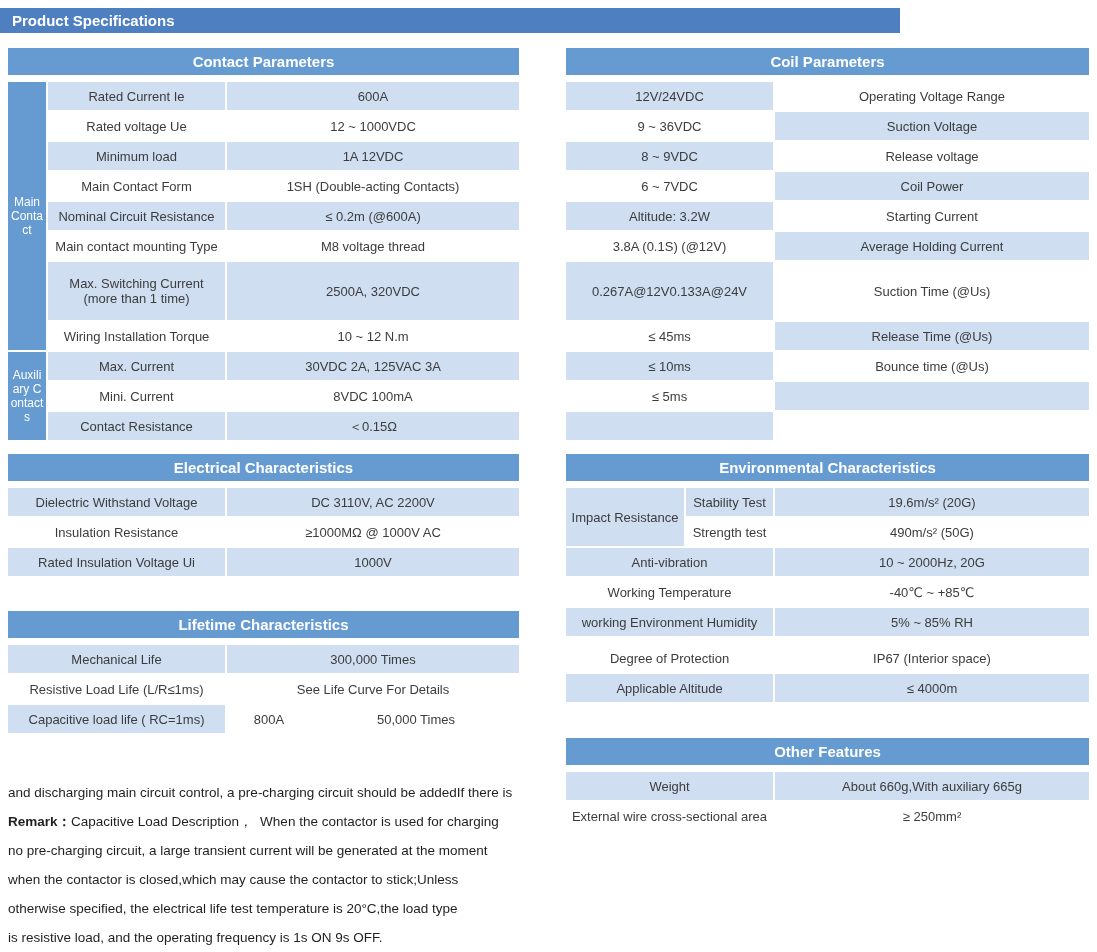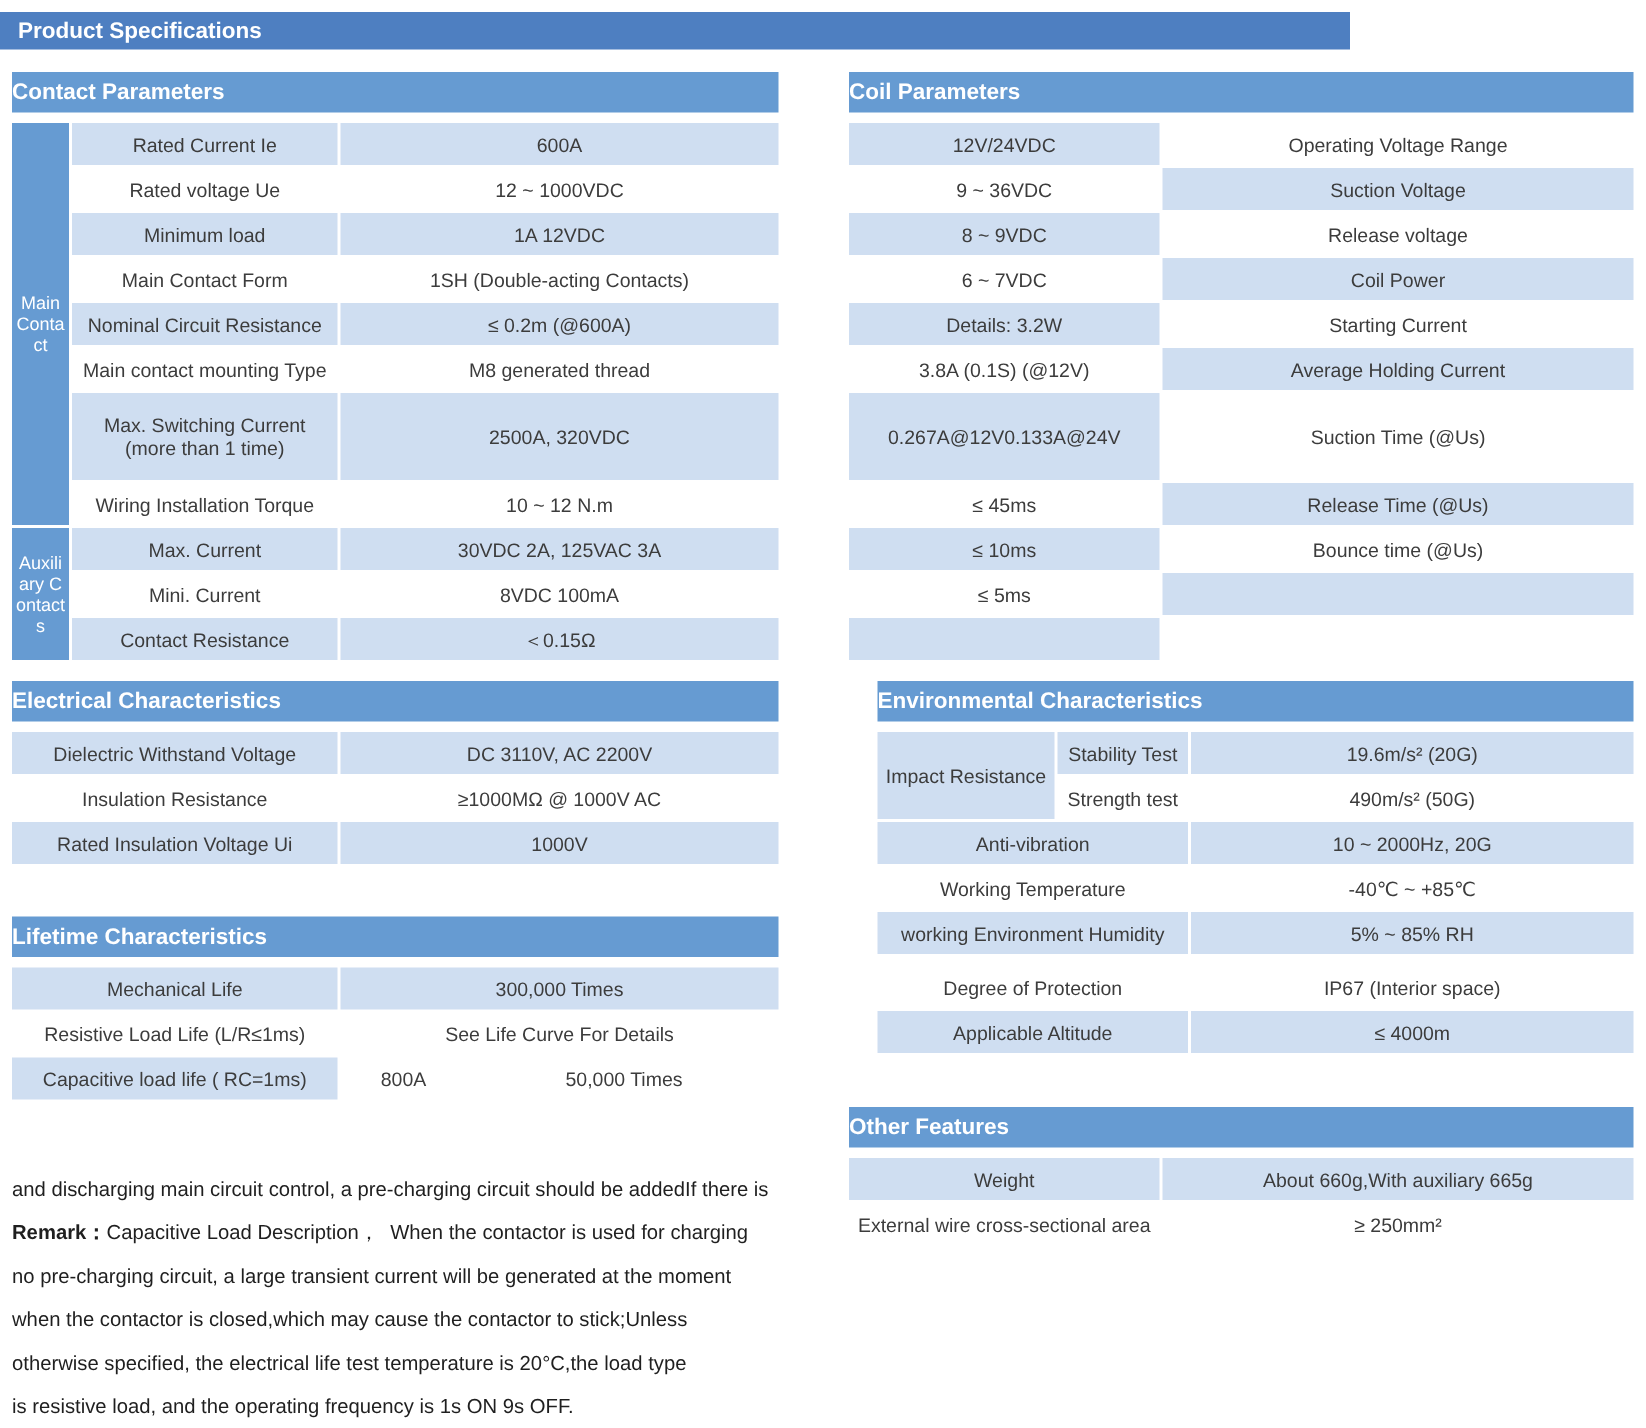--- a/index.html
+++ b/index.html
@@ -4,21 +4,21 @@
 <style>
   html,body{margin:0;padding:0;background:#fff;}
   body{font-family:"Liberation Sans","DejaVu Sans",sans-serif;color:#3c3c3c;}
   .page{position:relative;width:1097px;height:952px;background:#fff;overflow:hidden;}
   .titlebar{position:absolute;left:0;top:8px;width:900px;height:25px;background:var(--c-title,#4e7fc1);
     color:#fff;font-weight:bold;font-size:15px;line-height:25px;padding-left:12px;box-sizing:border-box;}
   .col{position:absolute;top:48px;}
   .col-left{left:8px;width:511px;}
   .col-right{left:566px;width:523px;}
   .thead{height:27px;background:var(--c-head,#669bd2);color:#fff;font-weight:bold;font-size:15px;
-    line-height:27px;text-align:left;margin-bottom:7px;}
+    line-height:27px;text-align:center;margin-bottom:7px;}
   .grid{display:grid;gap:2px;}
   .grid-contact{grid-template-columns:38px 177px 1fr;grid-template-rows:repeat(6,28px) 58px repeat(4,28px);}
   .grid-coil{grid-template-columns:207px 1fr;grid-template-rows:repeat(6,28px) 58px repeat(4,28px);}
   .grid-2col{grid-template-columns:217px 1fr;grid-auto-rows:28px;}
   .grid-env1{grid-template-columns:118px 87px 1fr;grid-template-rows:repeat(5,28px);}
   .grid-env2,.grid-other{grid-template-columns:207px 1fr;grid-auto-rows:28px;}
   .cell{display:flex;align-items:center;justify-content:center;text-align:center;
     font-size:13px;line-height:15px;padding:0 3px;box-sizing:border-box;}
   .cell.light{background:var(--c-row,#cfdef1);}
   .side{background:var(--c-head,#669bd2);color:#fff;font-weight:normal;font-size:12px;line-height:14px;
@@ -27,21 +27,21 @@
   .side-aux{grid-row:9/span 3;grid-column:1;}
   .impact{grid-row:1/span 2;grid-column:1;}
   .span2{grid-column:1/span 2;}
   .split{display:flex;gap:2px;padding:0;background:transparent;align-items:center;}
   .split .sub{display:flex;align-items:center;justify-content:center;font-size:13px;}
   .sub-a{width:84px;}
   .sub-b{flex:1;}
   .v2{flex-direction:row;line-height:17px;}
   .mt-elec{margin-top:14px;}
   .mt-life{margin-top:35px;}
-  .mt-env{margin-top:14px;margin-left:19px;}
+  .mt-env{margin-top:14px;}
   .env-spacer{height:8px;}
   .mt-other{margin-top:36px;}
   .remark{margin-top:45px;font-size:13.5px;line-height:29px;color:#1f1f1f;}
   .remark .rline{white-space:pre;}
   .footer-note{margin-top:58px;padding-left:46px;font-size:13.5px;line-height:32px;color:#1f1f1f;white-space:pre;}
 </style>
 </head>
 <body>
 
 <div class="page">
@@ -60,21 +60,21 @@
         <div class="cell light">600A</div>
         <div class="cell">Rated voltage  Ue</div>
         <div class="cell">12 ~ 1000VDC</div>
         <div class="cell light">Minimum load</div>
         <div class="cell light">1A 12VDC</div>
         <div class="cell">Main Contact Form</div>
         <div class="cell">1SH (Double-acting Contacts)</div>
         <div class="cell light">Nominal Circuit Resistance</div>
         <div class="cell light">≤ 0.2m (@600A)</div>
         <div class="cell">Main contact mounting Type</div>
-        <div class="cell">M8 generated thread</div>
+        <div class="cell">M8 voltage thread</div>
         <div class="cell light">Max. Switching Current (more than 1 time)</div>
         <div class="cell light">2500A, 320VDC</div>
         <div class="cell">Wiring Installation Torque</div>
         <div class="cell">10 ~ 12 N.m</div>
         <div class="cell light">Max. Current</div>
         <div class="cell light">30VDC 2A, 125VAC 3A</div>
         <div class="cell">Mini. Current</div>
         <div class="cell">8VDC 100mA</div>
         <div class="cell light">Contact Resistance</div>
         <div class="cell light">＜0.15Ω</div>
@@ -124,21 +124,21 @@
       <div class="thead">Coil Parameters</div>
       <div class="grid grid-coil">
         <div class="cell light">12V/24VDC</div>
         <div class="cell">Operating Voltage Range</div>
         <div class="cell">9 ~ 36VDC</div>
         <div class="cell light">Suction Voltage</div>
         <div class="cell light">8 ~ 9VDC</div>
         <div class="cell">Release voltage</div>
         <div class="cell">6 ~ 7VDC</div>
         <div class="cell light">Coil Power</div>
-        <div class="cell light">Details: 3.2W</div>
+        <div class="cell light">Altitude: 3.2W</div>
         <div class="cell">Starting Current</div>
         <div class="cell">3.8A (0.1S) (@12V)</div>
         <div class="cell light">Average Holding Current</div>
         <div class="cell light v2">
           <div>0.267A@12V</div>
           <div>0.133A@24V</div>
         </div>
         <div class="cell">Suction Time (@Us)</div>
         <div class="cell">≤ 45ms</div>
         <div class="cell light">Release Time (@Us)</div>

